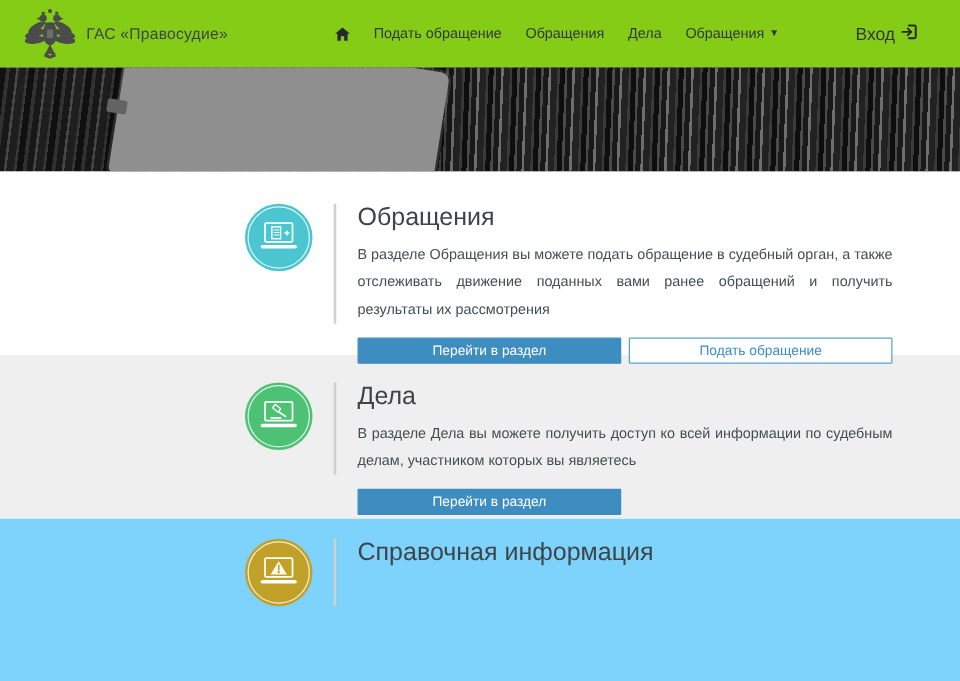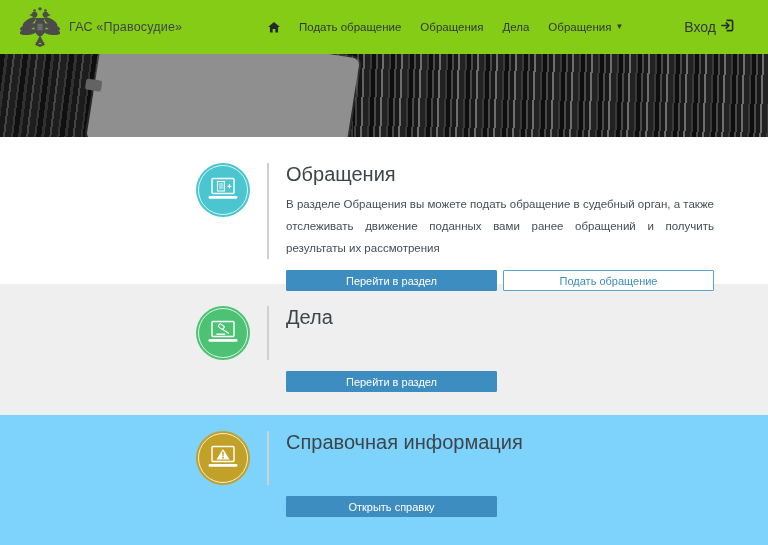--- a/index.html
+++ b/index.html
@@ -156,20 +156,21 @@
           <g stroke="#fff" fill="none">
             <rect x="15.5" y="11.8" width="5.6" height="3.6" rx="0.6" stroke-width="1.1" transform="rotate(38 18.3 13.6)"></rect>
             <path d="M19.5 16.2 L25.5 20.2" stroke-width="1.3" stroke-linecap="round"></path>
             <path d="M14 21.3 H21.5" stroke-width="1.5" stroke-linecap="round"></path>
           </g>
         </svg>
       </div>
       <div class="vdivider"></div>
       <div class="content">
         <div class="sec-title">Дела</div>
+        <div class="sec-desc">В разделе Дела вы можете получить доступ ко всей информации по судебным делам, участником которых вы являетесь</div>
       </div>
     </div>
     <div class="btn-row">
       <div class="btn btn-primary">Перейти в раздел</div>
     </div>
   </div>
 
   <div class="section sec-3">
     <div class="row">
       <div class="icon-circle c-gold">
@@ -179,19 +180,16 @@
           <path d="M20 11 L26.5 21.5 H13.5 Z" fill="#fff"></path>
           <path d="M20 14.3 V17.8" stroke="#c2a129" stroke-width="1.4" stroke-linecap="round"></path>
           <circle cx="20" cy="19.7" r="0.95" fill="#c2a129"></circle>
         </svg>
       </div>
       <div class="vdivider"></div>
       <div class="content">
         <div class="sec-title">Справочная информация</div>
       </div>
     </div>
-    <div class="btn-row">
-      <div class="btn btn-primary">Открыть справку</div>
-    </div>
   </div>
 
   <div class="footer-strip"></div>
 </div>
 
 </body></html>

